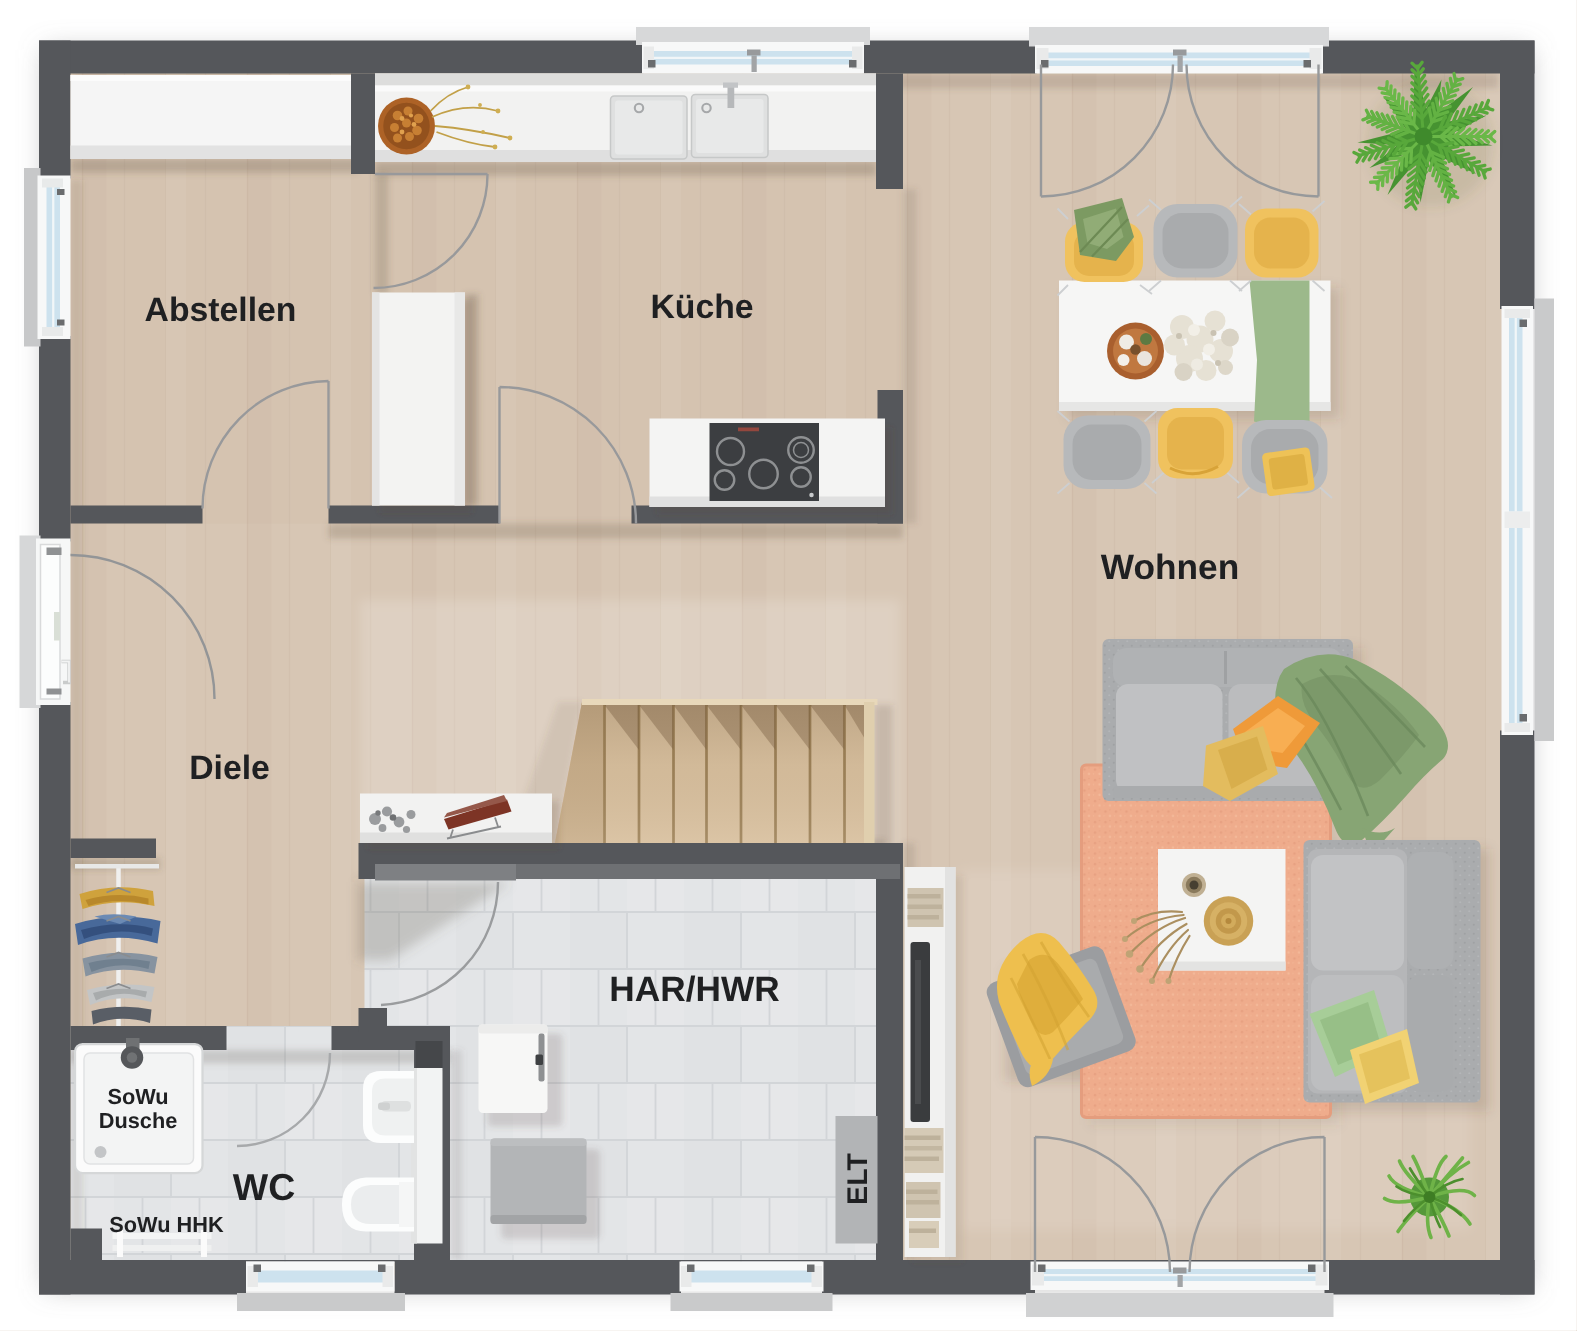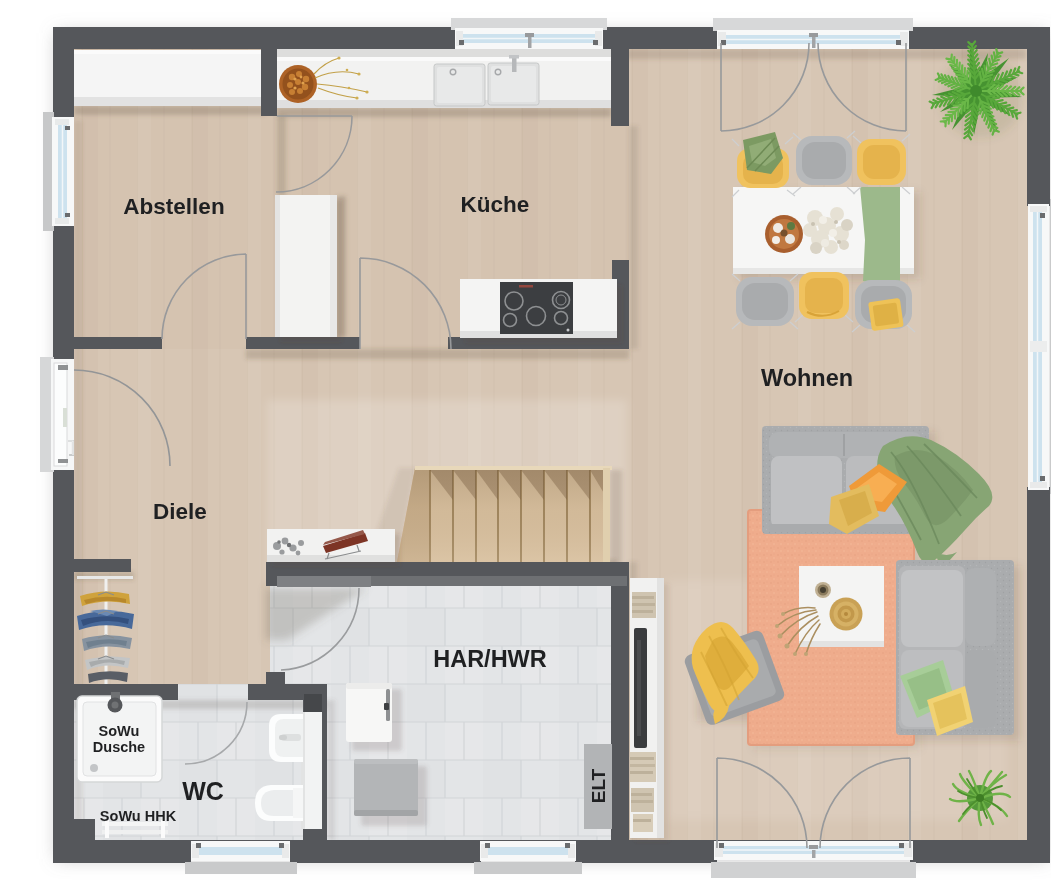--- a/index.html
+++ b/index.html
@@ -1,16 +1,16 @@
 <!DOCTYPE html>
 <html><head>
 <meta charset="utf-8">
 <style>
   html,body{margin:0;padding:0;background:#ffffff;}
-  #plan{width:923px;height:887px;position:relative;font-family:"Liberation Sans", sans-serif;margin-left:27px;}
+  #plan{width:923px;height:887px;position:relative;font-family:"Liberation Sans", sans-serif;}
   svg{display:block;}
   text{font-family:"Liberation Sans", sans-serif;fill:#1f2022;}
 </style>
 </head>
 <body>
 <div id="plan">
 <svg width="1051" height="887" viewBox="0 0 1051 887">
 <defs>
   <filter id="softGlow" x="-10%" y="-10%" width="120%" height="120%">
     <feGaussianBlur stdDeviation="9"></feGaussianBlur>

